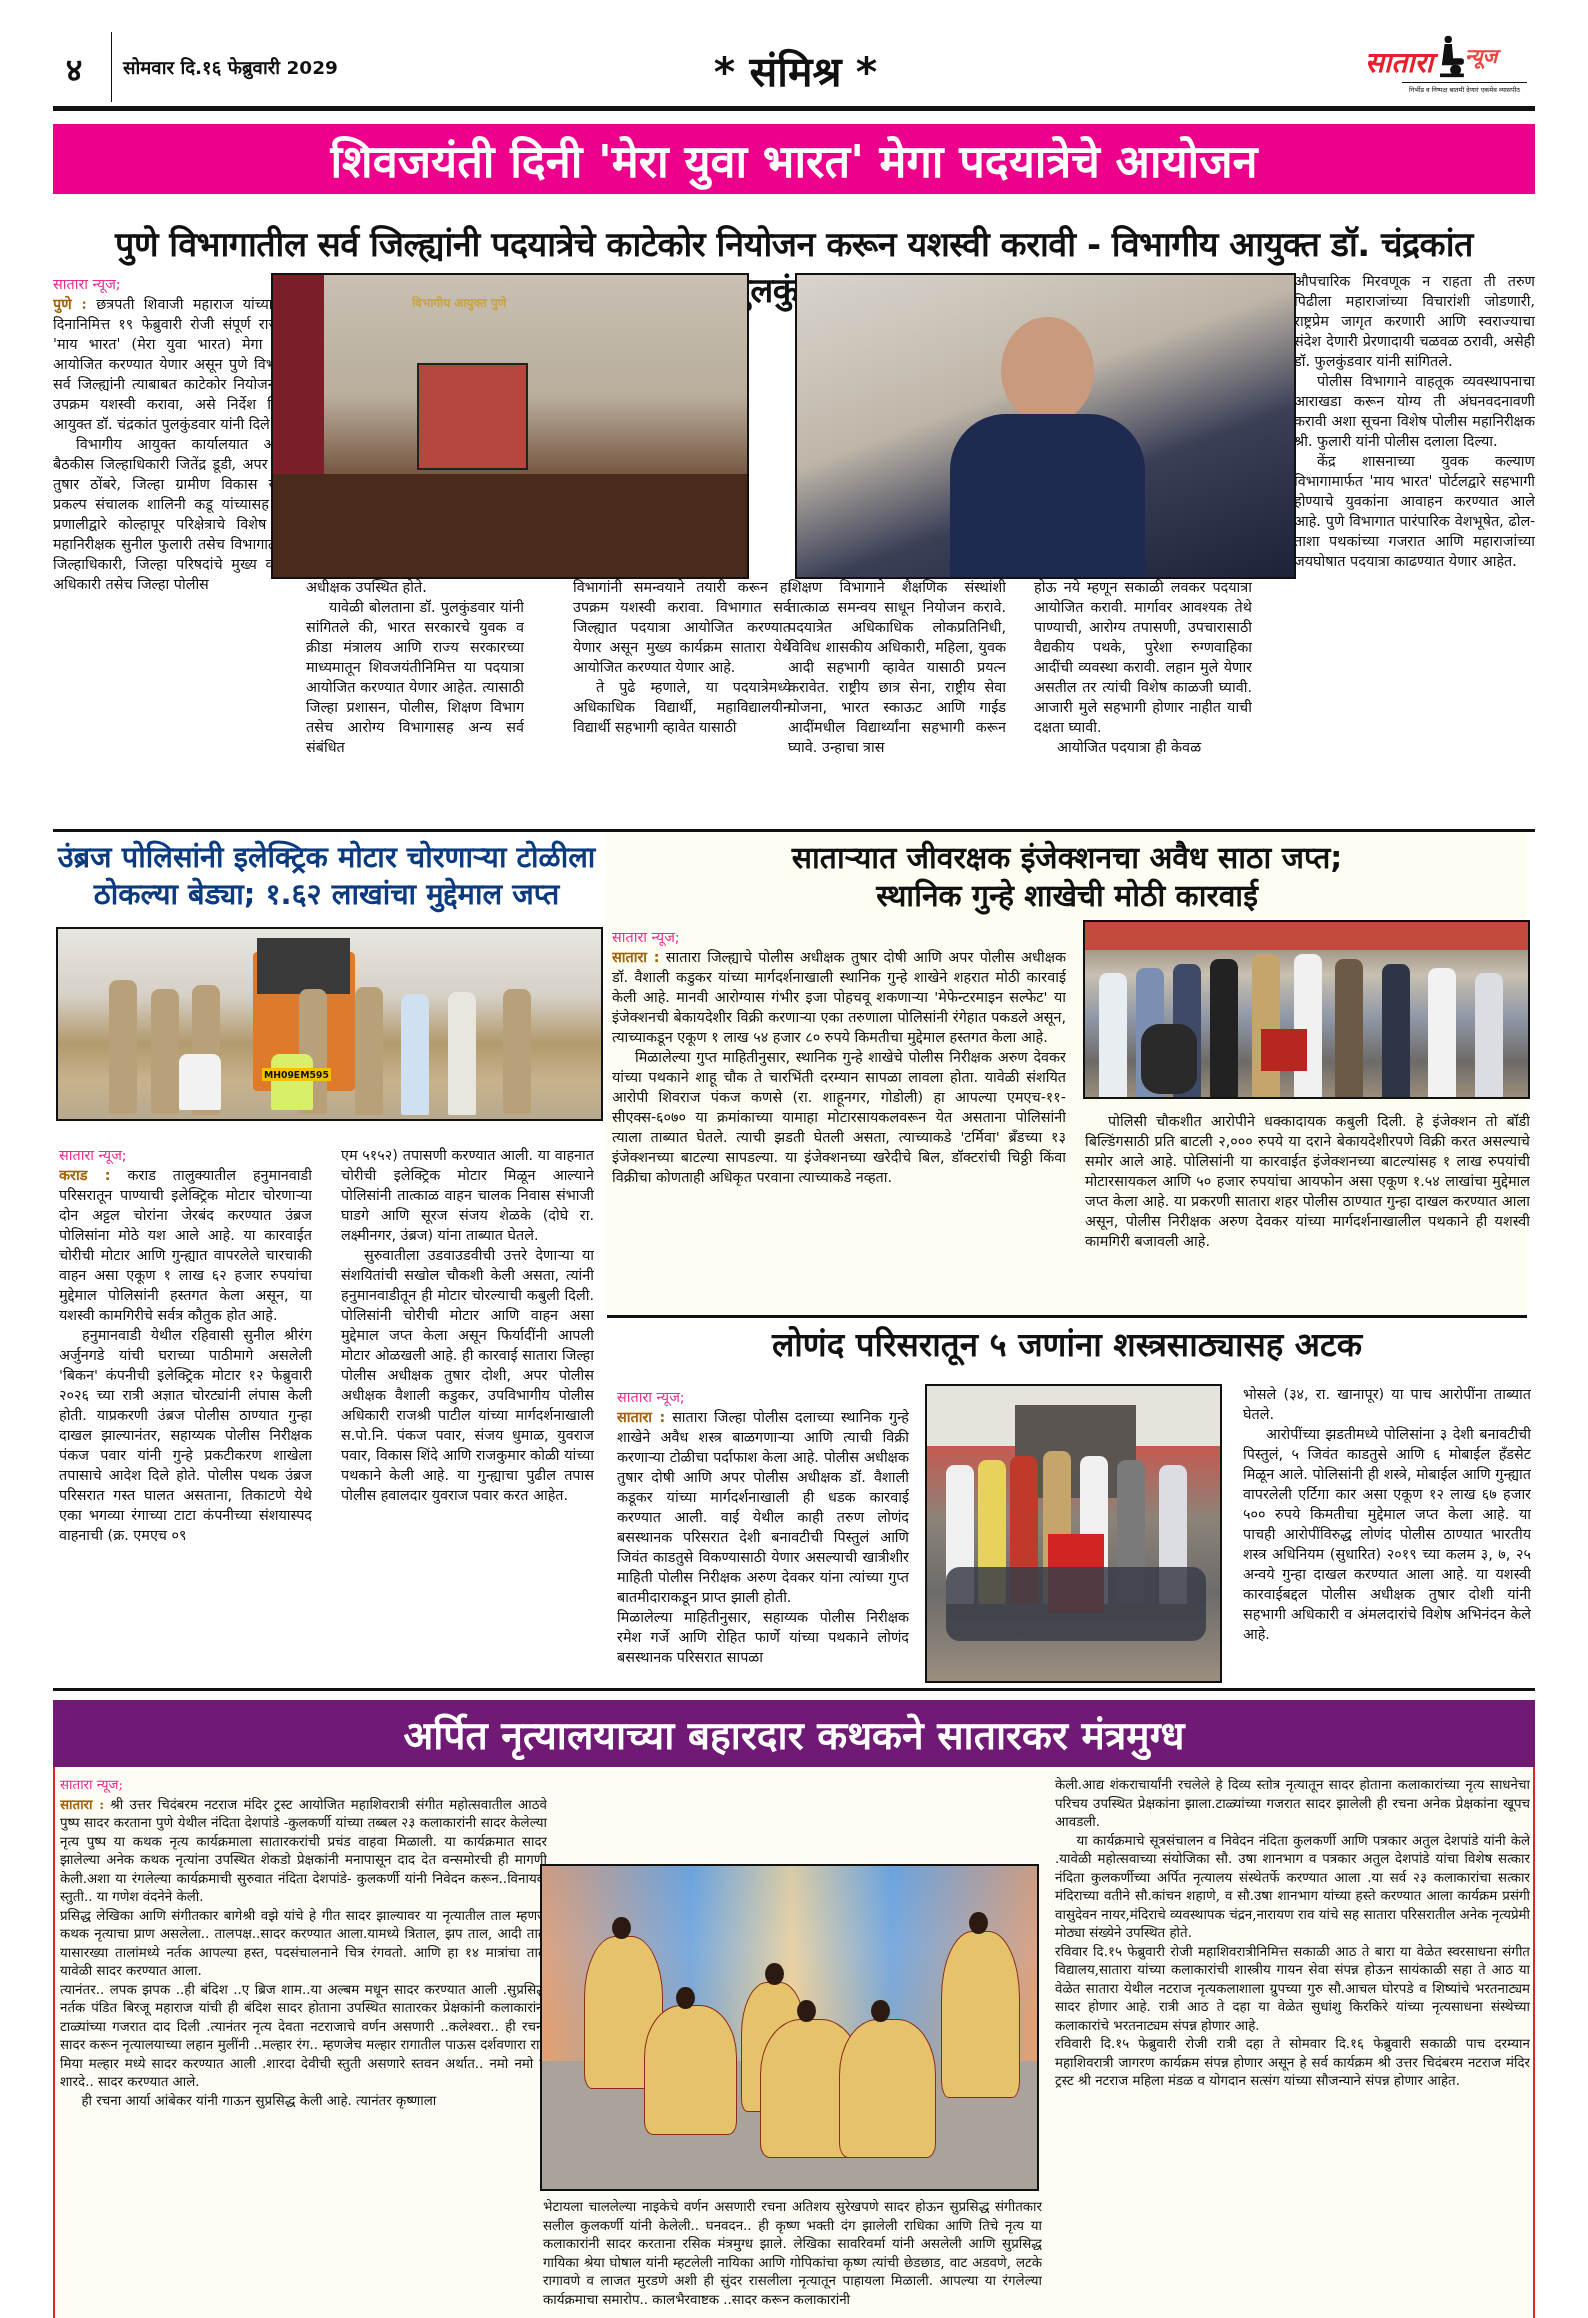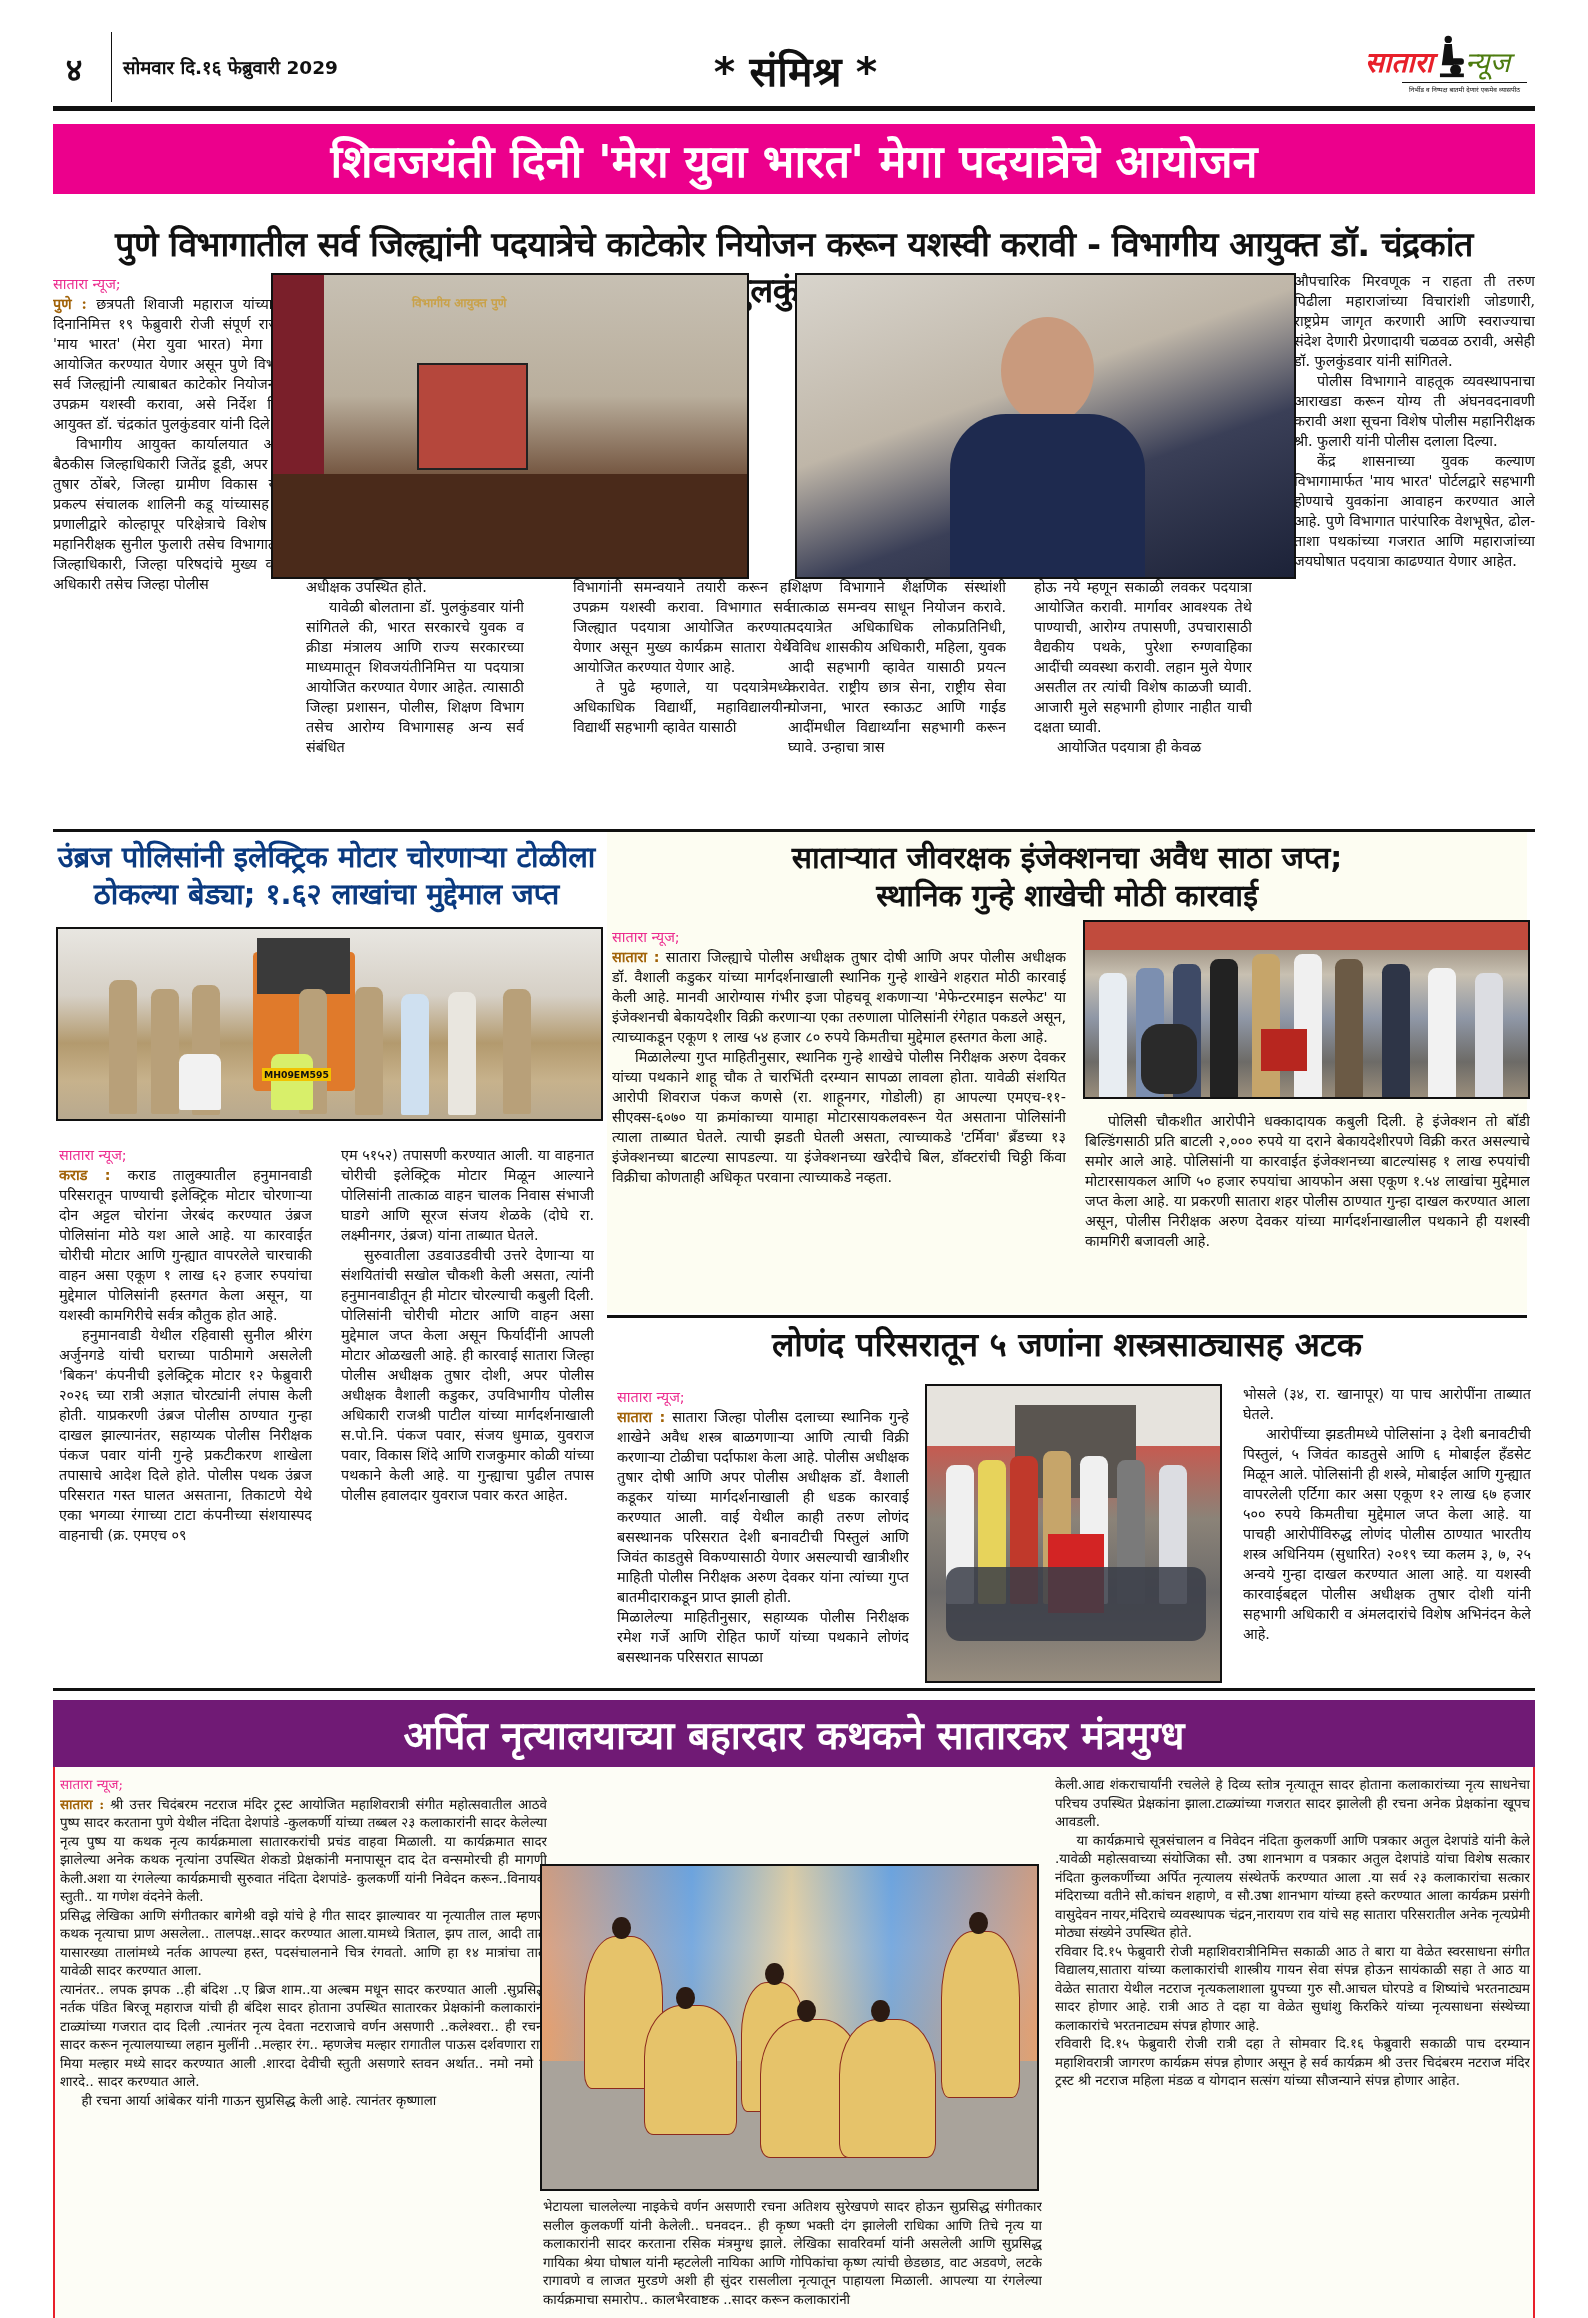--- a/index.html
+++ b/index.html
@@ -9,21 +9,21 @@
   .serif { font-family: "DejaVu Serif", serif; }
 
   
   #masthead { left: 53px; top: 28px; width: 1482px; height: 79px; }
   #page-num { left: 0; top: 18.5px; font-size: 32px; font-weight: bold; width: 42px; text-align: center; }
   #mast-divider { left: 58px; top: 3.7px; width: 1.4px; height: 70px; background: #111; }
   #date-line { left: 70px; top: 25.5px; font-size: 18.5px; font-weight: bold; }
   #section-title { left: 580px; top: 14px; font-size: 41px; font-weight: bold; width: 325px; text-align: center; }
   #logo { left: 1312px; top: 4.6px; width: 167px; height: 70px; }
   #logo-left { left: 0; top: 9.3px; font-size: 28px; font-weight: bold; font-style: italic; color: #e8202a; }
-  #logo-right { left: 100px; top: 9.3px; font-size: 28px; font-weight: normal; font-style: italic; color: #4d7c0f; }
+  #logo-right { left: 100px; top: 9.3px; font-size: 20px; font-weight: bold; font-style: italic; color: #ef4444; }
   #logo-figure { left: 72px; top: 0; width: 28px; height: 46px; }
   #logo-rule { left: 37px; top: 49px; width: 125px; height: 1.4px; background: #111; }
   #logo-tagline { left: 37px; top: 52px; font-size: 6.5px; width: 125px; text-align: center; color: #111; }
   #top-rule { left: 53px; top: 106px; width: 1482px; height: 4.6px; background: #111; }
 
   
   #banner-pink { left: 53px; top: 124px; width: 1482px; height: 70px; background: #ec008c; display: flex; align-items: center; justify-content: center; }
   #banner-pink span { color: #fff; font-size: 45px; font-weight: bold; }
   #subhead { left: 53px; top: 220px; width: 1482px; text-align: center; font-size: 34px; font-weight: bold; color: #111; letter-spacing: -0.5px; }
 

